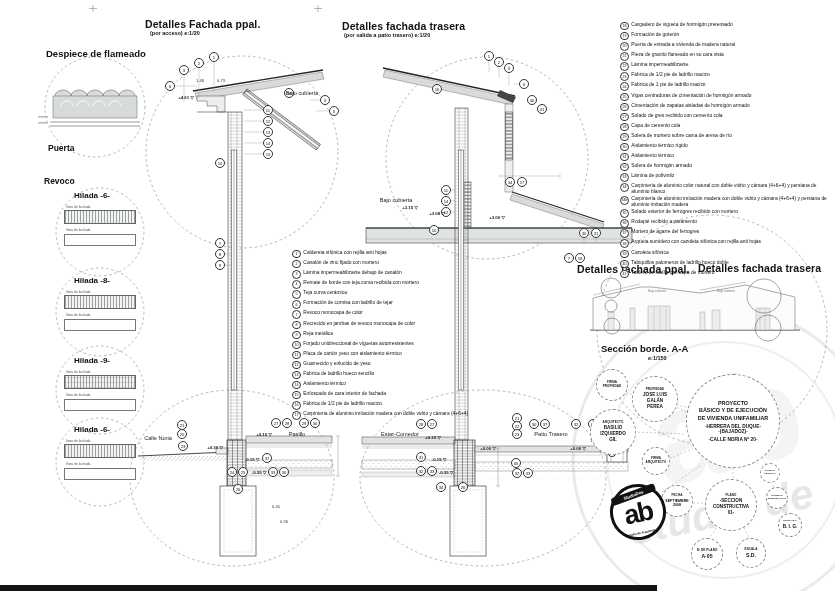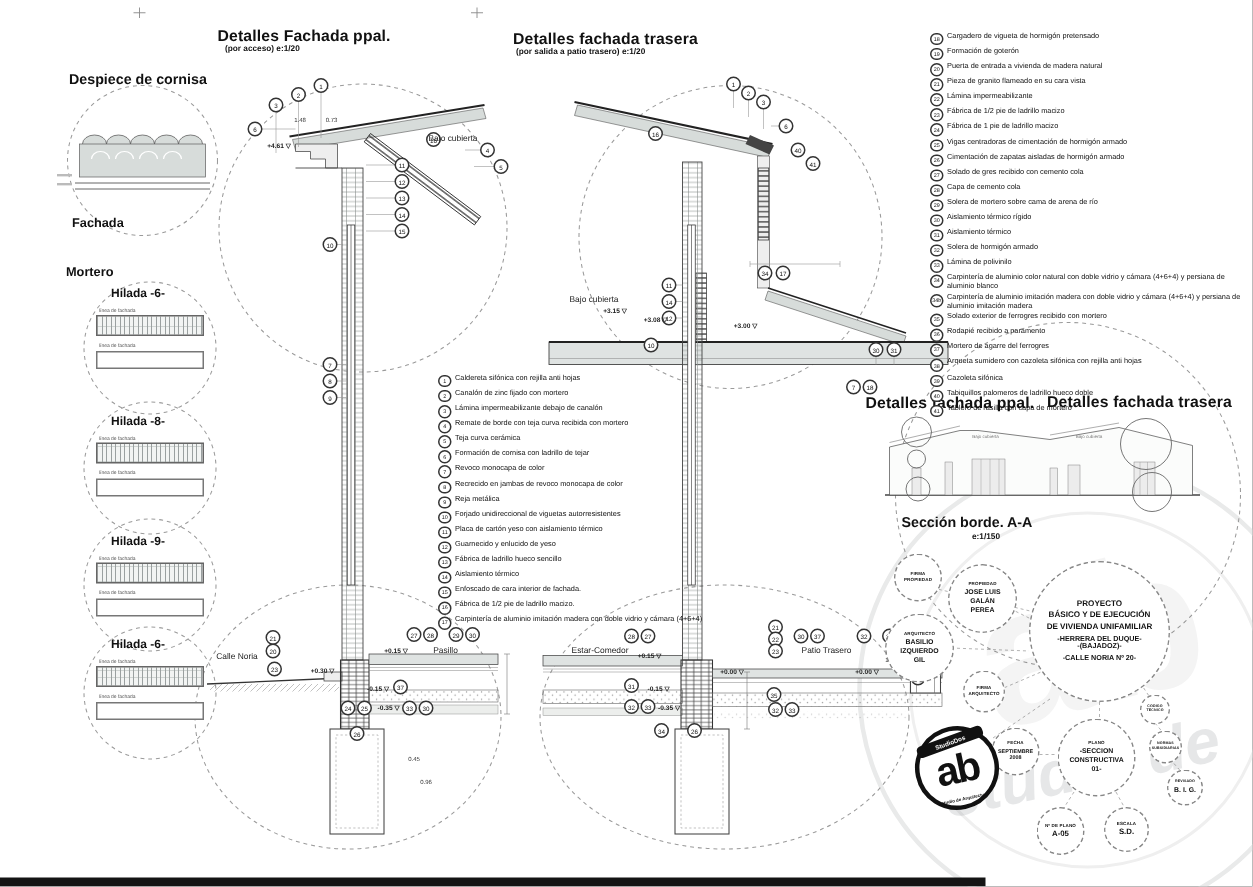--- a/index.html
+++ b/index.html
@@ -198,23 +198,23 @@
       </g>
     </g>
 
     <g stroke="#999" stroke-width="0.5" stroke-dasharray="2 2" fill="none">
       <path d="M622 392 L698 410 M670 404 L690 414 M634 432 L686 434 M666 460 L694 448"></path>
       <path d="M700 466 L662 492 M733 468 L733 479 M758 452 L766 464 M770 482 L775 488"></path>
       <path d="M780 506 L787 514 M744 528 L750 539 M716 528 L709 539 M693 503 L705 503 M656 508 L662 504"></path>
     </g>
   </svg>
 
-  <div class="abs h2" style="left:46px;top:48px">Despiece de cornisa</div>
-  <div class="abs h3" style="left:48px;top:143px">Fachada</div>
-  <div class="abs h3" style="left:44px;top:176px">Mortero</div>
+  <div class="abs h2" style="left:46px;top:48px">Despiece de flameado</div>
+  <div class="abs h3" style="left:48px;top:143px">Puerta</div>
+  <div class="abs h3" style="left:44px;top:176px">Revoco</div>
 
   <div class="abs h1" style="left:145px;top:18px">Detalles Fachada ppal.</div>
   <div class="abs sub" style="left:150px;top:30px">(por acceso)      e:1/20</div>
 
   <div class="abs h1" style="left:342px;top:20px">Detalles fachada trasera</div>
   <div class="abs sub" style="left:344px;top:32px">(por salida a patio trasero)    e:1/20</div>
 
   <div class="abs h1" style="left:577px;top:263px">Detalles fachada ppal.</div>
   <div class="abs h1" style="left:698px;top:262px">Detalles fachada trasera</div>
   <div class="abs h2" style="left:601px;top:343px">Sección borde. A-A</div>

